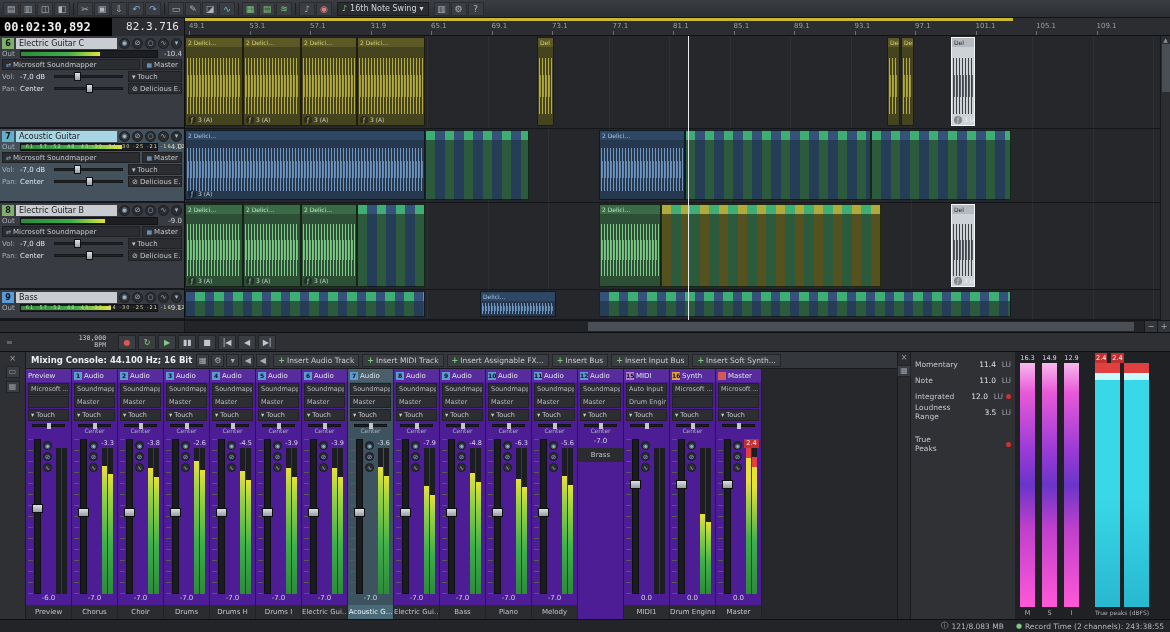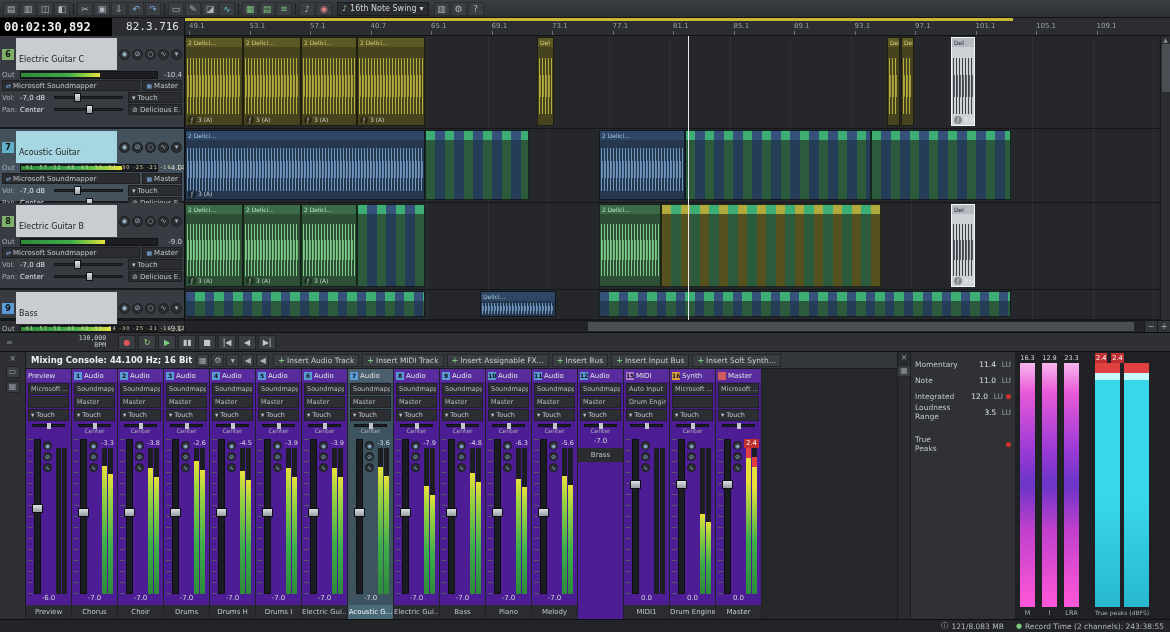--- a/index.html
+++ b/index.html
@@ -33,21 +33,21 @@
   
   #arrange{height:296px;flex:none;display:flex;flex-direction:column;}
   #lanes-row{height:284px;display:flex;}
   #track-headers{width:185px;flex:none;background:#33363b;border-right:1px solid #0e0f11;}
   .track{position:relative;background:#383b41;border-bottom:2px solid #17181b;padding:2px 2px 0;}
   .track.selected{background:#43525c;}
   .t-row{display:flex;align-items:center;gap:2px;margin-bottom:1px;}
   .t-num{width:12px;height:11px;flex:none;color:#101214;font-size:8px;font-weight:bold;
          text-align:center;line-height:11px;}
   .t-name{flex:1;background:#c9cdd1;color:#1c1d1f;font-size:8px;height:11px;line-height:11px;
-          padding:16px 3px;white-space:nowrap;overflow:hidden;}
+          padding:0 3px;white-space:nowrap;overflow:hidden;}
   .track.selected .t-name{background:#a6d6e2;}
   .t-ico{width:11px;height:11px;flex:none;border-radius:50%;background:#2b2d31;border:1px solid #1d1f22;
          color:#9fb6c8;font-size:7px;line-height:9px;text-align:center;}
   .t-out{font-size:7px;color:#aab0b8;width:16px;flex:none;}
   .t-meter{position:relative;flex:1;height:8px;background:#1d1e21;border:1px solid #121316;}
   .t-meter .fill{position:absolute;left:0;top:1px;bottom:1px;
          background:linear-gradient(90deg,#2d8a3a,#3fae4a 60%,#9ed43f 85%,#e8e13a);}
   .t-scale{position:absolute;left:2px;top:-1px;font-size:5px;color:#d8d8a8;white-space:nowrap;letter-spacing:1px;}
   .t-peak{font-size:7px;color:#d2d6da;width:22px;flex:none;text-align:right;}
   .chip{display:flex;align-items:center;gap:2px;background:#2b2d31;border:1px solid #1e2023;
@@ -231,21 +231,21 @@
   <div id="header-row">
     <div id="time-display">
       <div id="timecode">00:02:30,892</div>
       <div id="beats">82.3.716</div>
     </div>
     <div id="ruler">
       <div id="loopbar"></div>
     <span class="rtick" style="left: 4px;">49.1</span>
         <span class="rtick" style="left: 64.5px;">53.1</span>
         <span class="rtick" style="left: 125px;">57.1</span>
-        <span class="rtick" style="left: 185.5px;">40.7</span>
+        <span class="rtick" style="left: 185.5px;">31.9</span>
         <span class="rtick" style="left: 246px;">65.1</span>
         <span class="rtick" style="left: 306.5px;">69.1</span>
         <span class="rtick" style="left: 367px;">73.1</span>
         <span class="rtick" style="left: 427.5px;">77.1</span>
         <span class="rtick" style="left: 488px;">81.1</span>
         <span class="rtick" style="left: 548.5px;">85.1</span>
         <span class="rtick" style="left: 609px;">89.1</span>
         <span class="rtick" style="left: 669.5px;">93.1</span>
         <span class="rtick" style="left: 730px;">97.1</span>
         <span class="rtick" style="left: 790.5px;">101.1</span>
@@ -1289,28 +1289,28 @@
           </div>
         </div>
     </div>
     <div id="meterspanel">
         <div class="mcol">
           <div class="mv">16.3</div>
           <div class="mbar"></div>
           <div class="ml">M</div>
         </div>
         <div class="mcol">
+          <div class="mv">14.9</div>
+          <div class="mbar"></div>
+          <div class="ml">S</div>
+        </div>
+        <div class="mcol">
           <div class="mv">12.9</div>
           <div class="mbar"></div>
           <div class="ml">I</div>
-        </div>
-        <div class="mcol">
-          <div class="mv">23.3</div>
-          <div class="mbar"></div>
-          <div class="ml">LRA</div>
         </div>
         <div id="tpgroup">
           <div id="tpvals">
             <span class="mv red">2.4</span>
             <span class="mv red">2.4</span>
           </div>
           <div id="tpbars">
             <div class="mbar cy" style="width: 15px;"></div>
             <div class="mbar cy" style="width: 15px;"></div>
           </div>

